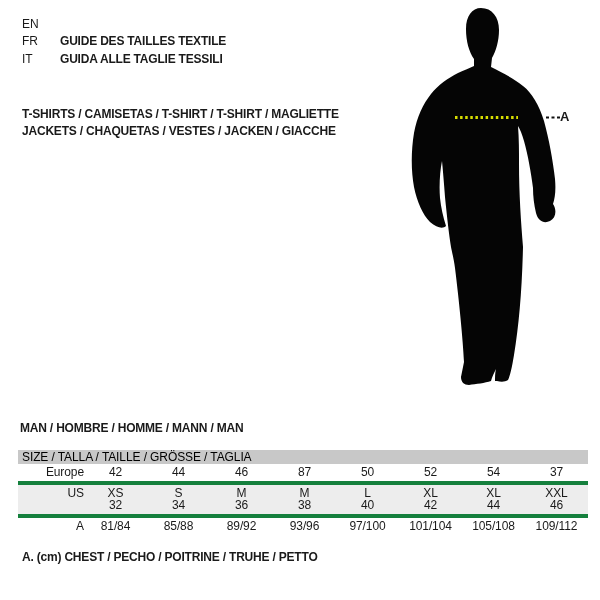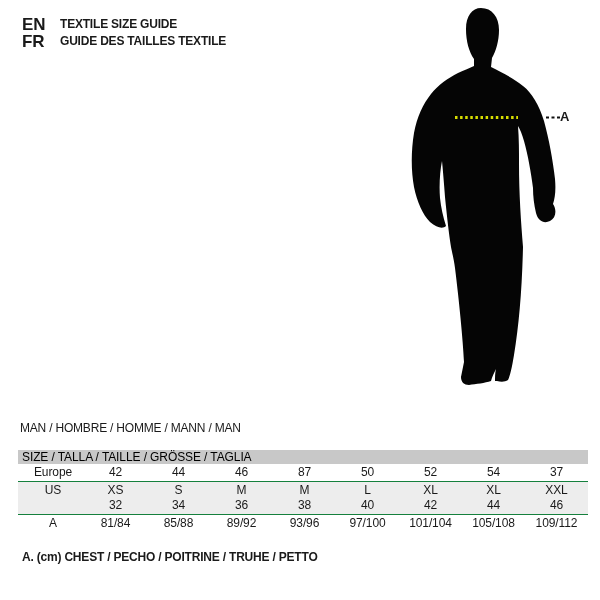--- a/index.html
+++ b/index.html
@@ -5,60 +5,67 @@
   * { margin:0; padding:0; box-sizing:border-box; }
   html,body { background:#fff; }
   .page {
     position:relative; width:600px; height:600px; background:#fff;
     font-family:"Liberation Sans", sans-serif; color:#1a1a1a; overflow:hidden;
     letter-spacing:-0.1px;
   }
   
   .lang-block { position:absolute; left:22px; top:16px; }
   .lang-row { display:flex; height:17.4px; line-height:17.4px; }
-  .lang-code { width:38px; font-size:17px; font-weight:bold; }
+  .lang-code { width:38px; font-size:12px; font-weight:normal; }
   .lang-title { font-size:12px; font-weight:bold; letter-spacing:-0.2px; }
   
   .product-lines { position:absolute; left:22px; top:106px; }
   .product-line { font-size:12px; font-weight:bold; height:17.4px; line-height:17.4px; letter-spacing:-0.2px; }
   
   .figure-svg { position:absolute; left:0; top:0; width:600px; height:600px; }
   .measure-label { position:absolute; left:560px; top:109px; font-size:13px; font-weight:bold; }
   
-  .section-title { position:absolute; left:20px; top:421px; font-size:12px; font-weight:normal; letter-spacing:-0.2px; }
+  .section-title { position:absolute; left:20px; top:421px; font-size:12px; font-weight:bold; letter-spacing:-0.2px; }
   
   .size-table { position:absolute; left:18px; top:450px; width:570px; font-size:12px; }
   .table-header {
     height:14px; line-height:14px; background:#c8c8c8; padding-left:4px;
     color:#000000;
   }
   .t-row { display:grid; grid-template-columns:66px repeat(8, 1fr); height:16.5px; line-height:16.5px; }
   .t-row.shaded { background:#ededed; }
-  .t-row:nth-child(2), .t-row:nth-child(4) { border-top:1px solid #15803d; }
-  .t-label { padding-left:4px; text-align:center; }
+  .t-row:nth-child(2), .t-row:nth-child(4) { border-top:4px solid #15803d; }
+  .t-label { padding-left:4px; text-align:right; }
   .t-cell { text-align:center; }
   
   .footnote { position:absolute; left:22px; top:550px; font-size:12px; font-weight:bold; letter-spacing:-0.2px; }
 </style>
 </head>
 <body>
 
 <div class="page">
 
   <div class="lang-block" id="lang-block">
       <div class="lang-row">
         <span class="lang-code">EN</span>
-        <span class="lang-title">TEXTILE SIZE GUIDE</span>
       </div>
       <div class="lang-row">
         <span class="lang-code">FR</span>
         <span class="lang-title">GUIDE DES TAILLES TEXTILE</span>
       </div>
+      <div class="lang-row">
+        <span class="lang-code">IT</span>
+        <span class="lang-title">GUIDA ALLE TAGLIE TESSILI</span>
+      </div>
     </div>
 
+  <div class="product-lines">
+    <div class="product-line">T-SHIRTS / CAMISETAS / T-SHIRT / T-SHIRT / MAGLIETTE</div>
+    <div class="product-line">JACKETS / CHAQUETAS / VESTES / JACKEN / GIACCHE</div>
+  </div>
 
   <svg class="figure-svg" viewBox="0 0 600 600" xmlns="http://www.w3.org/2000/svg">
     <path d="M481,8
              C492,8 499,17 499,30
              C499,41 496,51 492,58
              L491,67
              C501,72 513,78 523,86
              C532,93 539,105 544,121
              C549,139 553,161 555,179
              C556,190 555,198 553,204

